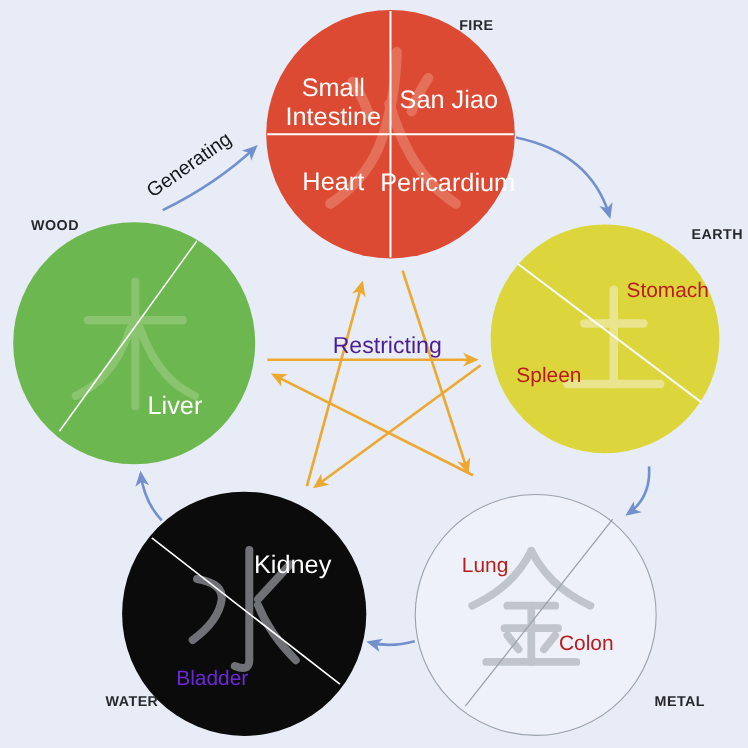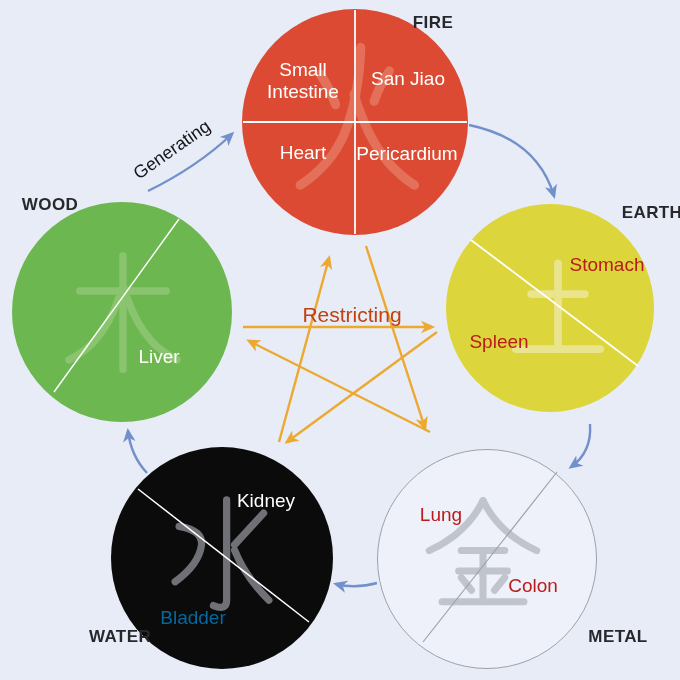--- a/index.html
+++ b/index.html
@@ -11,27 +11,27 @@
   .circle.fire{left:242px;top:9px;width:226px;height:226px;background:#dc4a33;}
   .circle.earth{left:446px;top:204px;width:208px;height:208px;background:#dcd63c;}
   .circle.metal{left:377px;top:449px;width:220px;height:220px;background:#eef1f9;border:1.5px solid #9ba1ab;box-sizing:border-box;}
   .circle.water{left:111px;top:447px;width:222px;height:222px;background:#0b0b0b;}
   .circle.wood{left:12px;top:202px;width:220px;height:220px;background:#6db751;}
   .char{position:absolute;transform:translate(-50%,-50%);}
   .char svg{display:block;}
   .char path{fill:none;stroke-linecap:round;stroke-linejoin:round;}
   .overlay{position:absolute;left:0;top:0;pointer-events:none;}
   .lbl{position:absolute;transform:translate(-50%,-50%);white-space:nowrap;}
-  .organ-light{color:#ffffff;font-size:19px;}
-  .organ-dim{color:#0369a1;font-size:19px;}
+  .organ-light{color:#ffffff;font-size:23px;margin-top:12px;}
+  .organ-dim{color:#6d28d9;font-size:19px;}
   .organ-dark{color:#b91c1c;font-size:19px;}
   .wrap2{white-space:normal;width:108px;text-align:center;line-height:1.18;}
-  .el-label{font-size:17px;font-weight:700;color:#26282c;letter-spacing:0.4px;}
+  .el-label{font-size:13px;font-weight:700;color:#26282c;letter-spacing:0.4px;}
   .gen-label{font-size:18px;color:#14161a;transform:translate(-50%,-50%) rotate(-35deg);}
-  .res-label{font-size:21px;color:#c2410c;text-align:center;}
+  .res-label{font-size:21px;color:#4c1d95;text-align:center;}
 </style>
 </head>
 <body>
 
 <div id="stage">
 
   <div class="circle fire"></div>
   <div class="circle earth"></div>
   <div class="circle metal"></div>
   <div class="circle water"></div>

